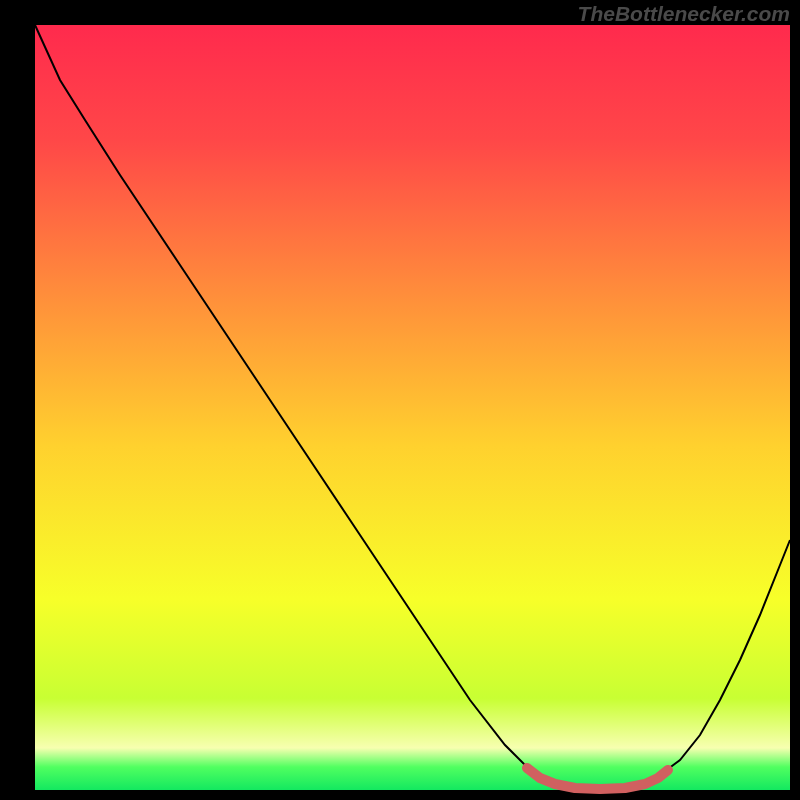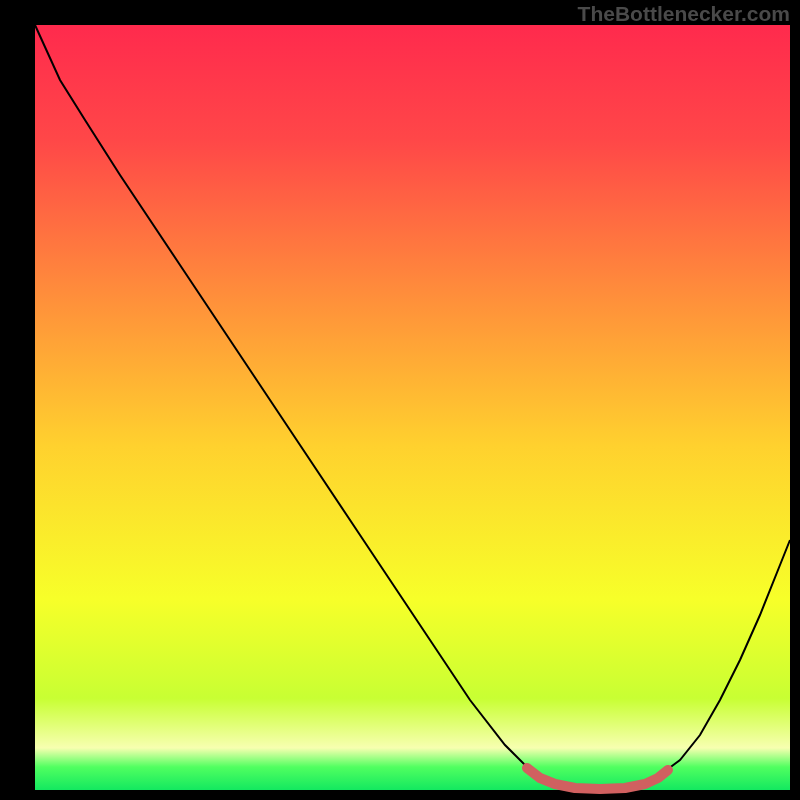--- a/index.html
+++ b/index.html
@@ -12,20 +12,21 @@
     height: 800px;
   }
   .watermark {
     position: absolute;
     top: 2px;
     right: 10px;
     color: #4a4a4a;
     font-size: 21px;
     font-weight: bold;
     z-index: 10;
+    font-style: italic;
   }
   svg { display: block; }
 </style>
 </head>
 <body>
 
 <div class="chart-container">
   <svg width="800" height="800" viewBox="0 0 800 800">
     <defs>
       <linearGradient id="bgGrad" x1="0" y1="0" x2="0" y2="1">

